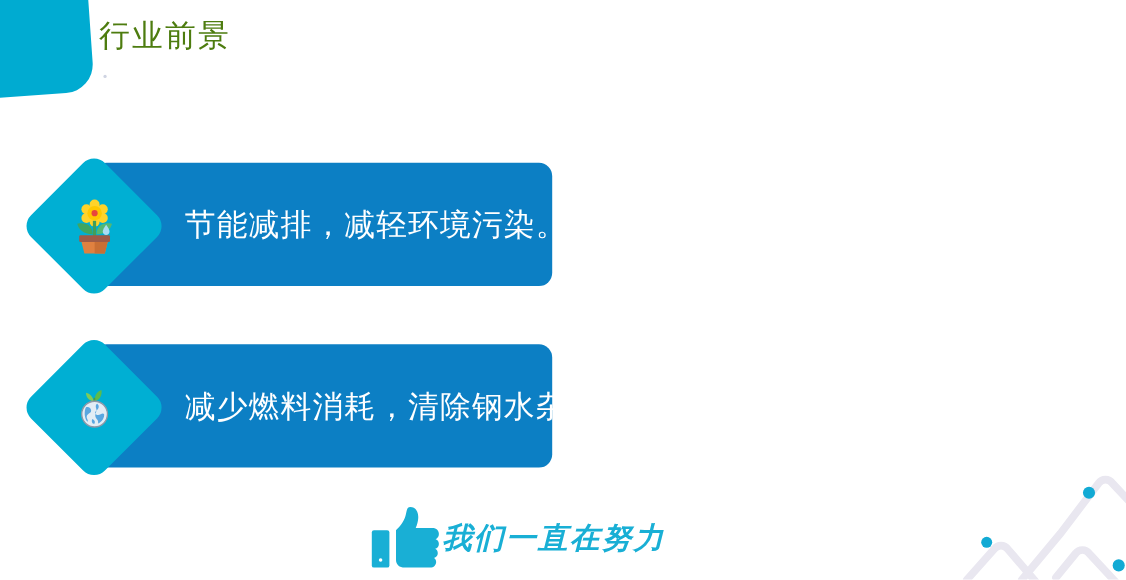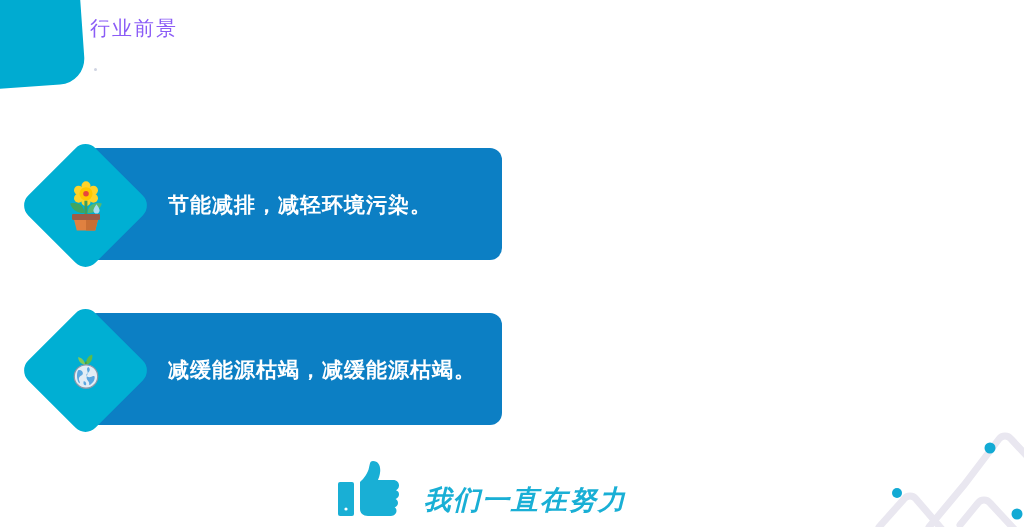--- a/index.html
+++ b/index.html
@@ -19,22 +19,22 @@
     width:200px;height:180px;
     background:#00ABD1;
     border-radius:26px;
     transform:rotate(-4deg);
   }
 
   
   .title{
     position:absolute;
     left:90px;top:16px;
-    font-size:20px;
-    color:#8b5cf6;
+    font-size:28px;
+    color:#4d7c0f;
     letter-spacing:2px;
     line-height:1.2;
     white-space:nowrap;
   }
   .title-dot{
     position:absolute;
     left:94px;top:68px;
     width:3px;height:3px;
     background:#cfd4e2;
     border-radius:50%;
@@ -71,31 +71,31 @@
     width:62px;height:62px;
     display:flex;align-items:center;justify-content:center;
   }
   .card-icon svg{display:block;}
   .card-text{
     position:absolute;
     left:150px;top:0;
     height:134px;
     display:flex;align-items:center;
     color:#ffffff;
-    font-size:21px;
-    font-weight:bold;
+    font-size:28px;
+    font-weight:normal;
     letter-spacing:1px;
     white-space:nowrap;
   }
 
   
   .footer{
     position:absolute;
     left:336px;top:460px;
-    display:flex;align-items:flex-end;gap:22px;
+    display:flex;align-items:center;
   }
   .thumb-icon{width:66px;height:58px;}
   .slogan{
     color:#19AFD5;
     font-size:27px;
     font-weight:bold;
     font-style:italic;
     letter-spacing:2px;
     white-space:nowrap;
   }
@@ -161,21 +161,21 @@
         <path d="M32 24 C32 18 34 13 40 11 C41 17 38 23 32 24 Z" fill="#5CBB4A"></path>
         <path d="M31 24 C30 19 27 15 22 14 C22 19 25 23 31 24 Z" fill="#7FCB58"></path>
         <rect x="30.8" y="20" width="2" height="10" fill="#4E9E3E"></rect>
 
         <circle cx="32" cy="39" r="15" fill="#E3EDF5" stroke="#8C98A8" stroke-width="1.6"></circle>
         <path d="M22 31 C25 30 28 32 28 35 C28 38 24 38 23 41 C22 44 25 46 24 48 C20 45 19.5 35 22 31 Z" fill="#5AA7E0"></path>
         <path d="M35 27 C38 29 37 33 34 35 C31 37 33 40 36 40 C39 40 41 37 43 39 C44 43 40 49 36 50 C37 46 34 45 33 42 C32 38 35 36 34 33 C33 30 33 28 35 27 Z" fill="#5AA7E0"></path>
         <path d="M29 45 C31 45 33 47 32 50 C30 51 28 49 29 45 Z" fill="#5AA7E0"></path>
       </svg>
     </div>
-    <div class="card-text">减缓能源枯竭，减缓能源枯竭。</div>
+    <div class="card-text">减少燃料消耗，清除钢水杂质。</div>
   </div>
 
 
   <div class="footer">
     <div class="thumb-icon">
       <svg viewBox="0 0 66 58" width="66" height="58">
 
         <rect x="2" y="22" width="16" height="34" rx="2" fill="#19AFD5"></rect>
         <circle cx="10" cy="49" r="1.6" fill="#ffffff"></circle>
 

